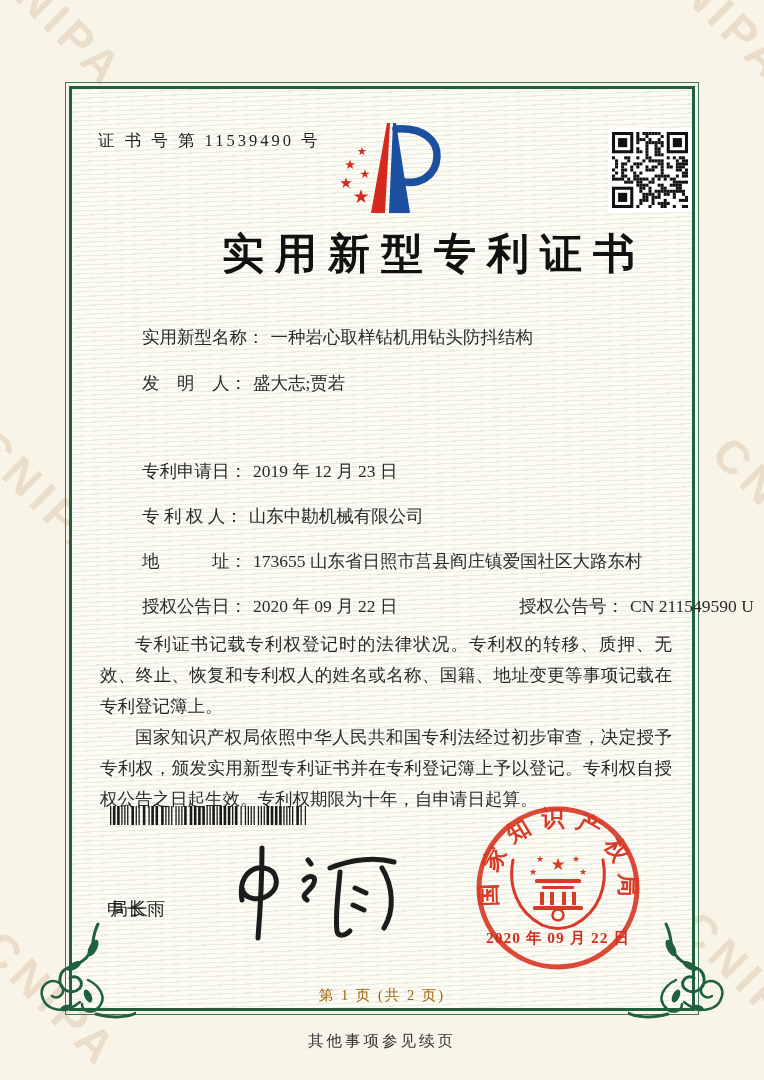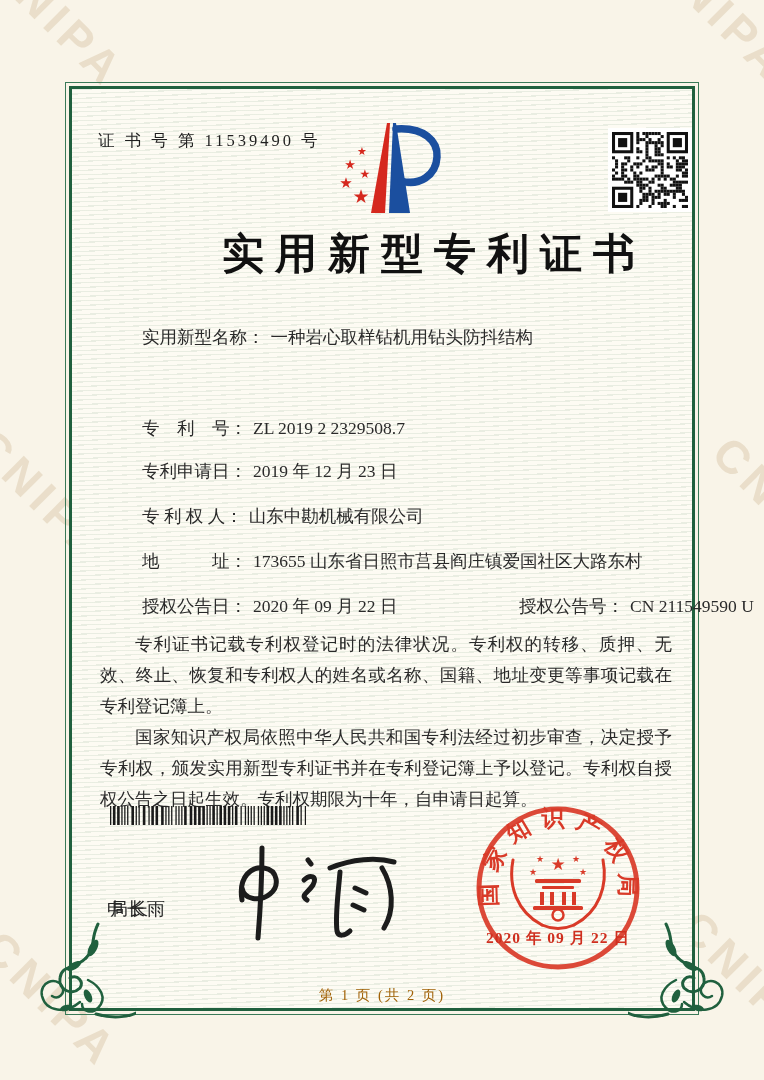--- a/index.html
+++ b/index.html
@@ -372,22 +372,22 @@
       <rect x="0" y="18" width="7" height="7" fill="#111"></rect>
       <rect x="1" y="19" width="5" height="5" fill="#fff"></rect>
       <rect x="2" y="20" width="3" height="3" fill="#111"></rect>
     </svg>
 
   <div class="title">实用新型专利证书</div>
 
   <div class="field-row" style="top:325px">
     <span class="lbl">实用新型名称：</span><span class="val">一种岩心取样钻机用钻头防抖结构</span>
   </div>
-  <div class="field-row" style="top:416px">
-    <span class="lbl">专　利　号：</span><span class="val">ZL 2019 2 2329508.7</span>
+  <div class="field-row" style="top:371px">
+    <span class="lbl">发　明　人：</span><span class="val">盛大志;贾若</span>
   </div>
   <div class="field-row" style="top:459px">
     <span class="lbl">专利申请日：</span><span class="val">2019 年 12 月 23 日</span>
   </div>
   <div class="field-row" style="top:504px">
     <span class="lbl">专 利 权 人：</span><span class="val">山东中勘机械有限公司</span>
   </div>
   <div class="field-row" style="top:549px">
     <span class="lbl">地　　　址：</span><span class="val">173655 山东省日照市莒县阎庄镇爱国社区大路东村</span>
   </div>
@@ -502,13 +502,14 @@
         <path d="M41,58 C36,84 45,110 70,123"></path>
         <path d="M131,58 C136,84 127,110 102,123"></path>
         <path d="M70,123 Q86,130 102,123"></path>
         <circle cx="86" cy="113" r="5.5" stroke-width="2.5"></circle>
       </g>
     </g>
   </svg>
   <div class="seal-date">2020 年 09 月 22 日</div>
 
   <div class="page-num">第 1 页 (共 2 页)</div>
+  <div class="footer-note">其他事项参见续页</div>
 </div>
 
 </body></html>

